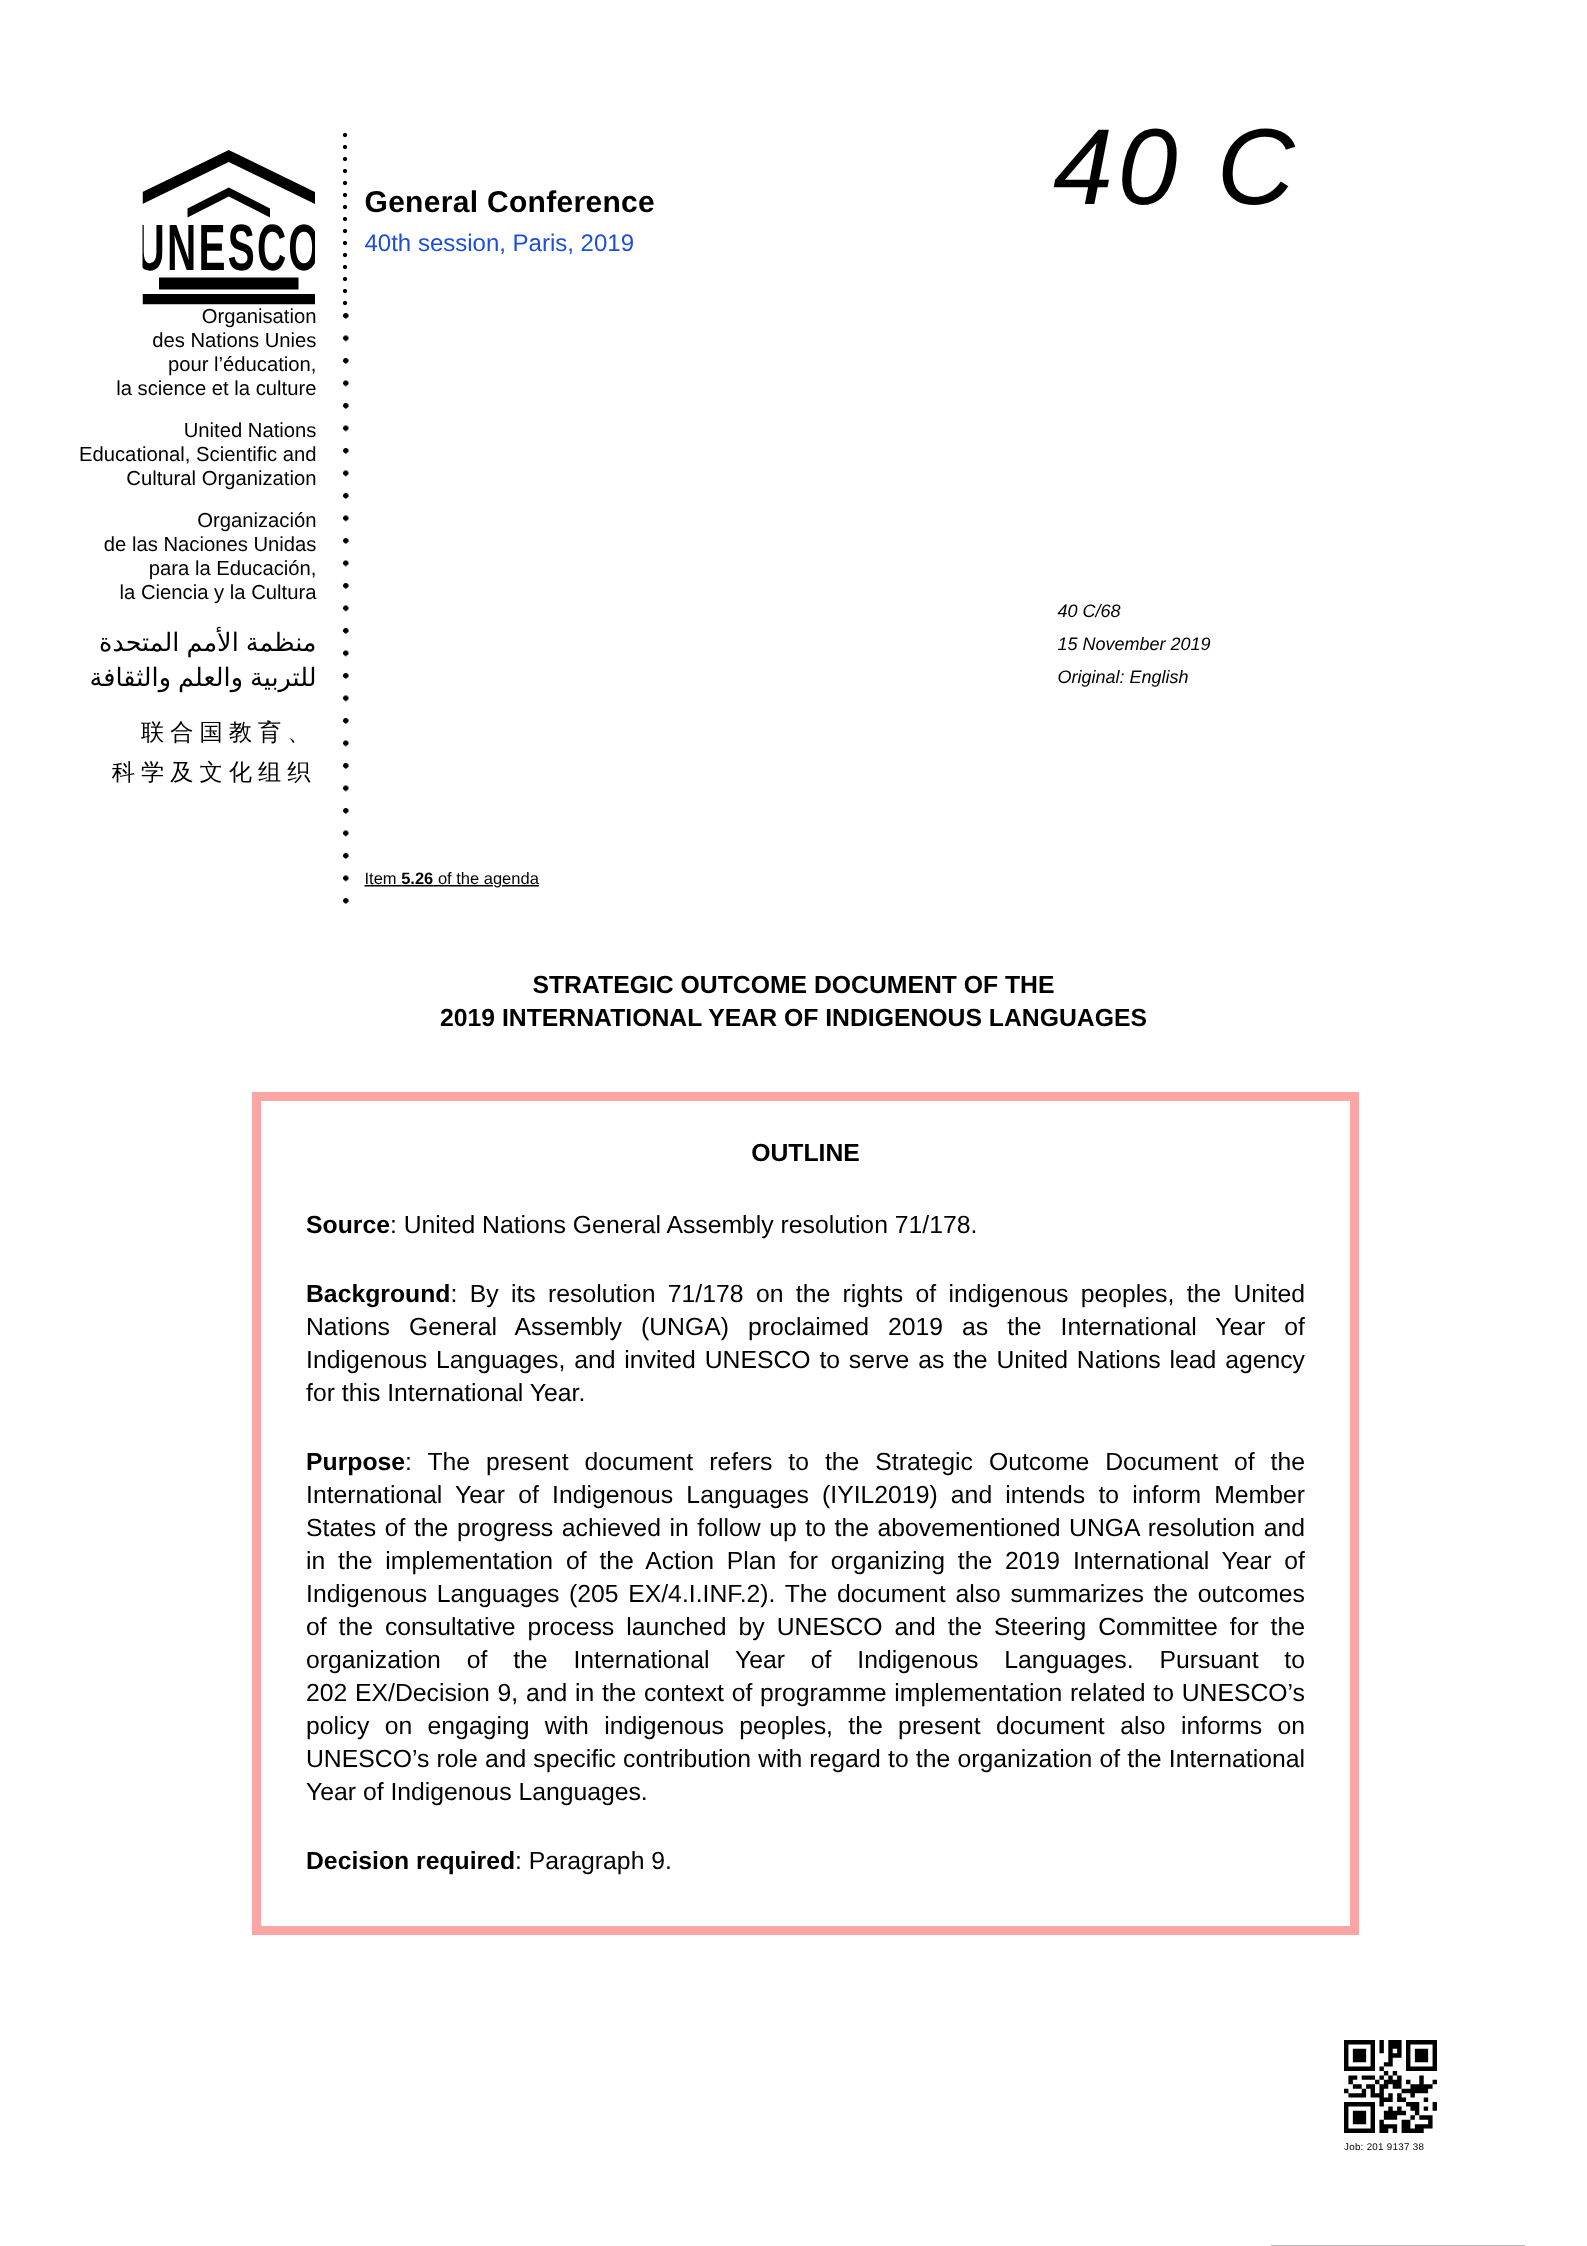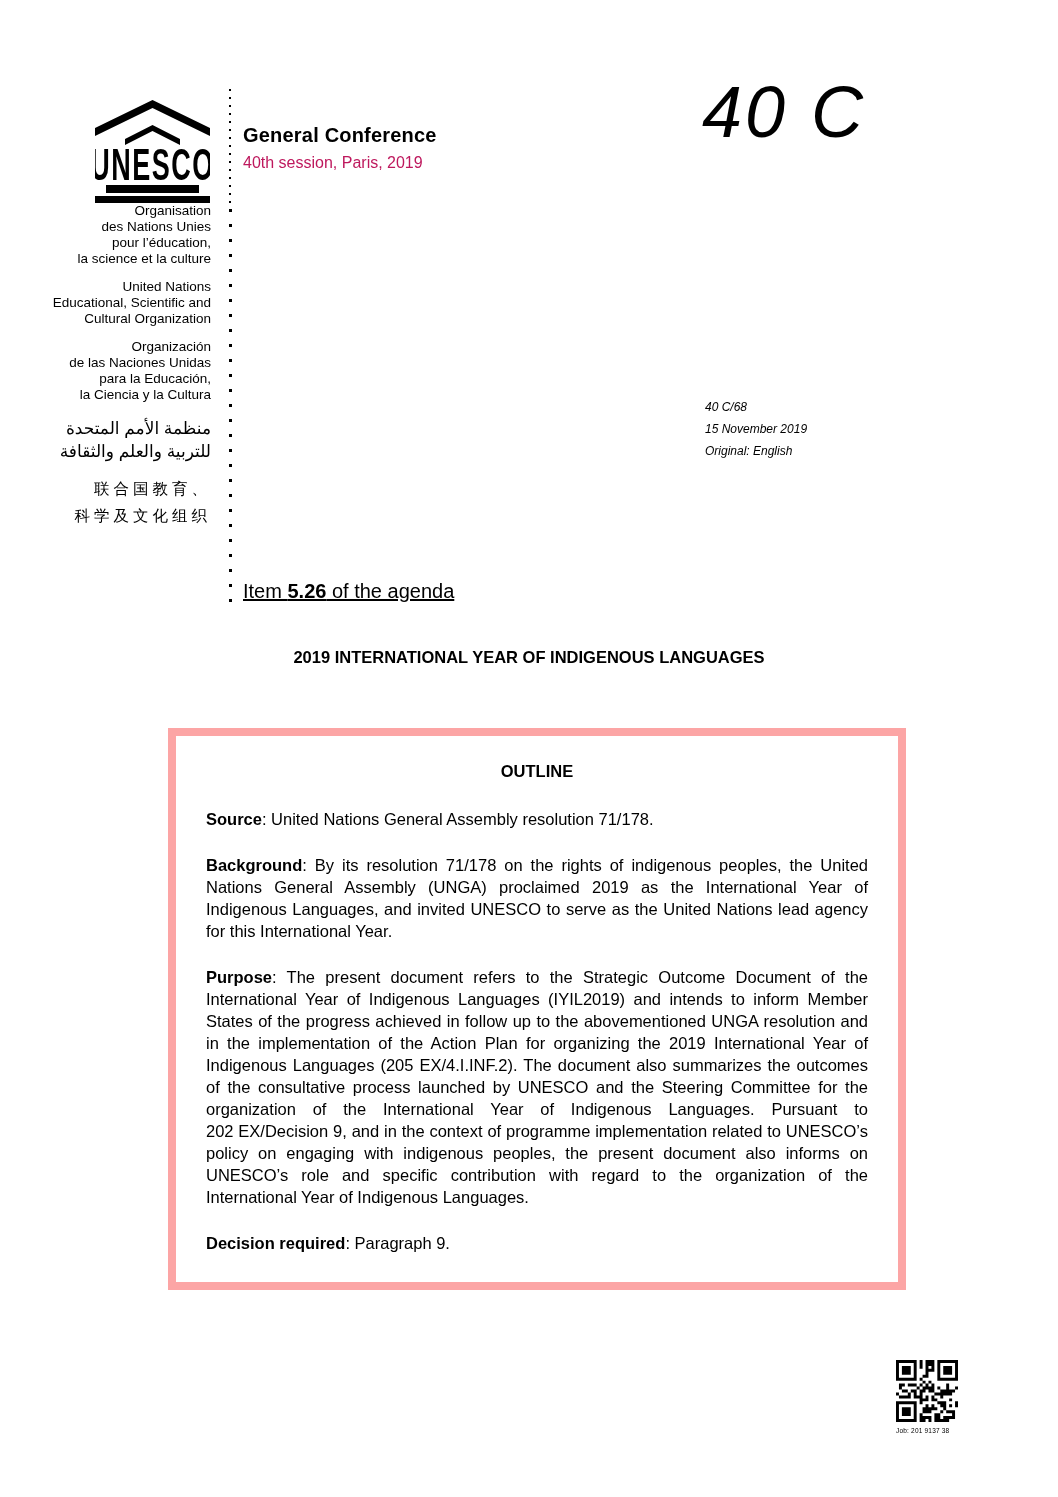--- a/index.html
+++ b/index.html
@@ -21,54 +21,54 @@
     background-image: radial-gradient(circle at 2px 2px, #000 1.3px, transparent 1.5px);
     background-size:4px 8px; background-repeat:repeat-y;
   }
   .dotted-line-bottom {
     position:absolute; left:228px; top:208px; width:5px; height:404px;
     background-image: radial-gradient(circle at 2.5px 2.5px, #000 1.7px, transparent 1.9px);
     background-size:5px 15px; background-repeat:repeat-y;
   }
   .conference { position:absolute; left:243px; top:124px; }
   .conference-title { font-size:20px; font-weight:bold; letter-spacing:0.2px; }
-  .conference-session { font-size:16px; margin-top:7px; color:#be185d; }
+  .conference-session { font-size:16px; margin-top:7px; color:#1d4ed8; }
 
   .doc-code-large {
     position:absolute; left:702px; top:76px;
     font-size:72px; line-height:1; letter-spacing:3px; font-weight:400;font-style:italic;
   }
 
   
   .org-names {
     position:absolute; left:0; top:203px; width:211px;
     text-align:right; font-size:13.5px; line-height:16px;
   }
   .org-block { margin-bottom:12px; }
   .org-block.arabic { font-size:17px; line-height:23px; margin-top:14px; }
   .org-block.chinese { font-size:15.5px; line-height:27px; letter-spacing:4px; margin-top:6px; }
 
   
   .doc-info { position:absolute; left:705px; top:396px; font-size:12px; line-height:22px;font-style:italic; }
 
   
-  .agenda { position:absolute; left:243px; top:580px; font-size:20px; }
+  .agenda { position:absolute; left:243px; top:580px; font-size:11px; }
   .agenda .underlined { text-decoration:underline; }
   .agenda b { font-weight:bold; }
 
   
   .doc-title {
     position:absolute; left:0; top:646px; width:1058px;
     text-align:center; font-weight:bold; font-size:16.5px; line-height:22px;
   }
 
   
   .outline-box {
     position:absolute; left:168px; top:728px; width:738px; height:562px;
-    border:8px solid #fca5a5;
+    border:6px solid #fca5a5;
     padding:24px 30px 20px 30px;
     font-size:16.5px; line-height:22px;
   }
   .outline-heading { text-align:center; font-weight:bold; margin-bottom:26px; }
   .outline-box p { text-align:justify; margin-bottom:24px; }
   .outline-box p.last { margin-bottom:0; }
   .outline-box b { font-weight:bold; }
 
   
   .qr-wrap { position:absolute; left:896px; top:1360px; width:70px; }
@@ -131,20 +131,21 @@
     <div>40 C/68</div>
     <div>15 November 2019</div>
     <div>Original: English</div>
   </div>
 
   <div class="agenda">
     <span class="underlined"><span>Item </span><b>5.26</b><span> of the agenda</span></span>
   </div>
 
   <div class="doc-title">
+    <div>STRATEGIC OUTCOME DOCUMENT OF THE</div>
     <div>2019 INTERNATIONAL YEAR OF INDIGENOUS LANGUAGES</div>
   </div>
 
   <div class="outline-box">
     <div class="outline-heading">OUTLINE</div>
     <p><b>Source</b><span>: United Nations General Assembly resolution 71/178.</span></p>
     <p><b>Background</b><span>: By its resolution 71/178 on the rights of indigenous peoples, the United Nations General Assembly (UNGA) proclaimed 2019 as the International Year of Indigenous Languages, and invited UNESCO to serve as the United Nations lead agency for this International Year.</span></p>
     <p><b>Purpose</b><span>: The present document refers to the Strategic Outcome Document of the International Year of Indigenous Languages (IYIL2019) and intends to inform Member States of the progress achieved in follow up to the abovementioned UNGA resolution and in the implementation of the Action Plan for organizing the 2019 International Year of Indigenous Languages (205&nbsp;EX/4.I.INF.2). The document also summarizes the outcomes of the consultative process launched by UNESCO and the Steering Committee for the organization of the International Year of Indigenous Languages. Pursuant to 202&nbsp;EX/Decision 9, and in the context of programme implementation related to UNESCO’s policy on engaging with indigenous peoples, the present document also informs on UNESCO’s role and specific contribution with regard to the organization of the International Year of Indigenous Languages.</span></p>
     <p class="last"><b>Decision required</b><span>: Paragraph 9.</span></p>
   </div>

